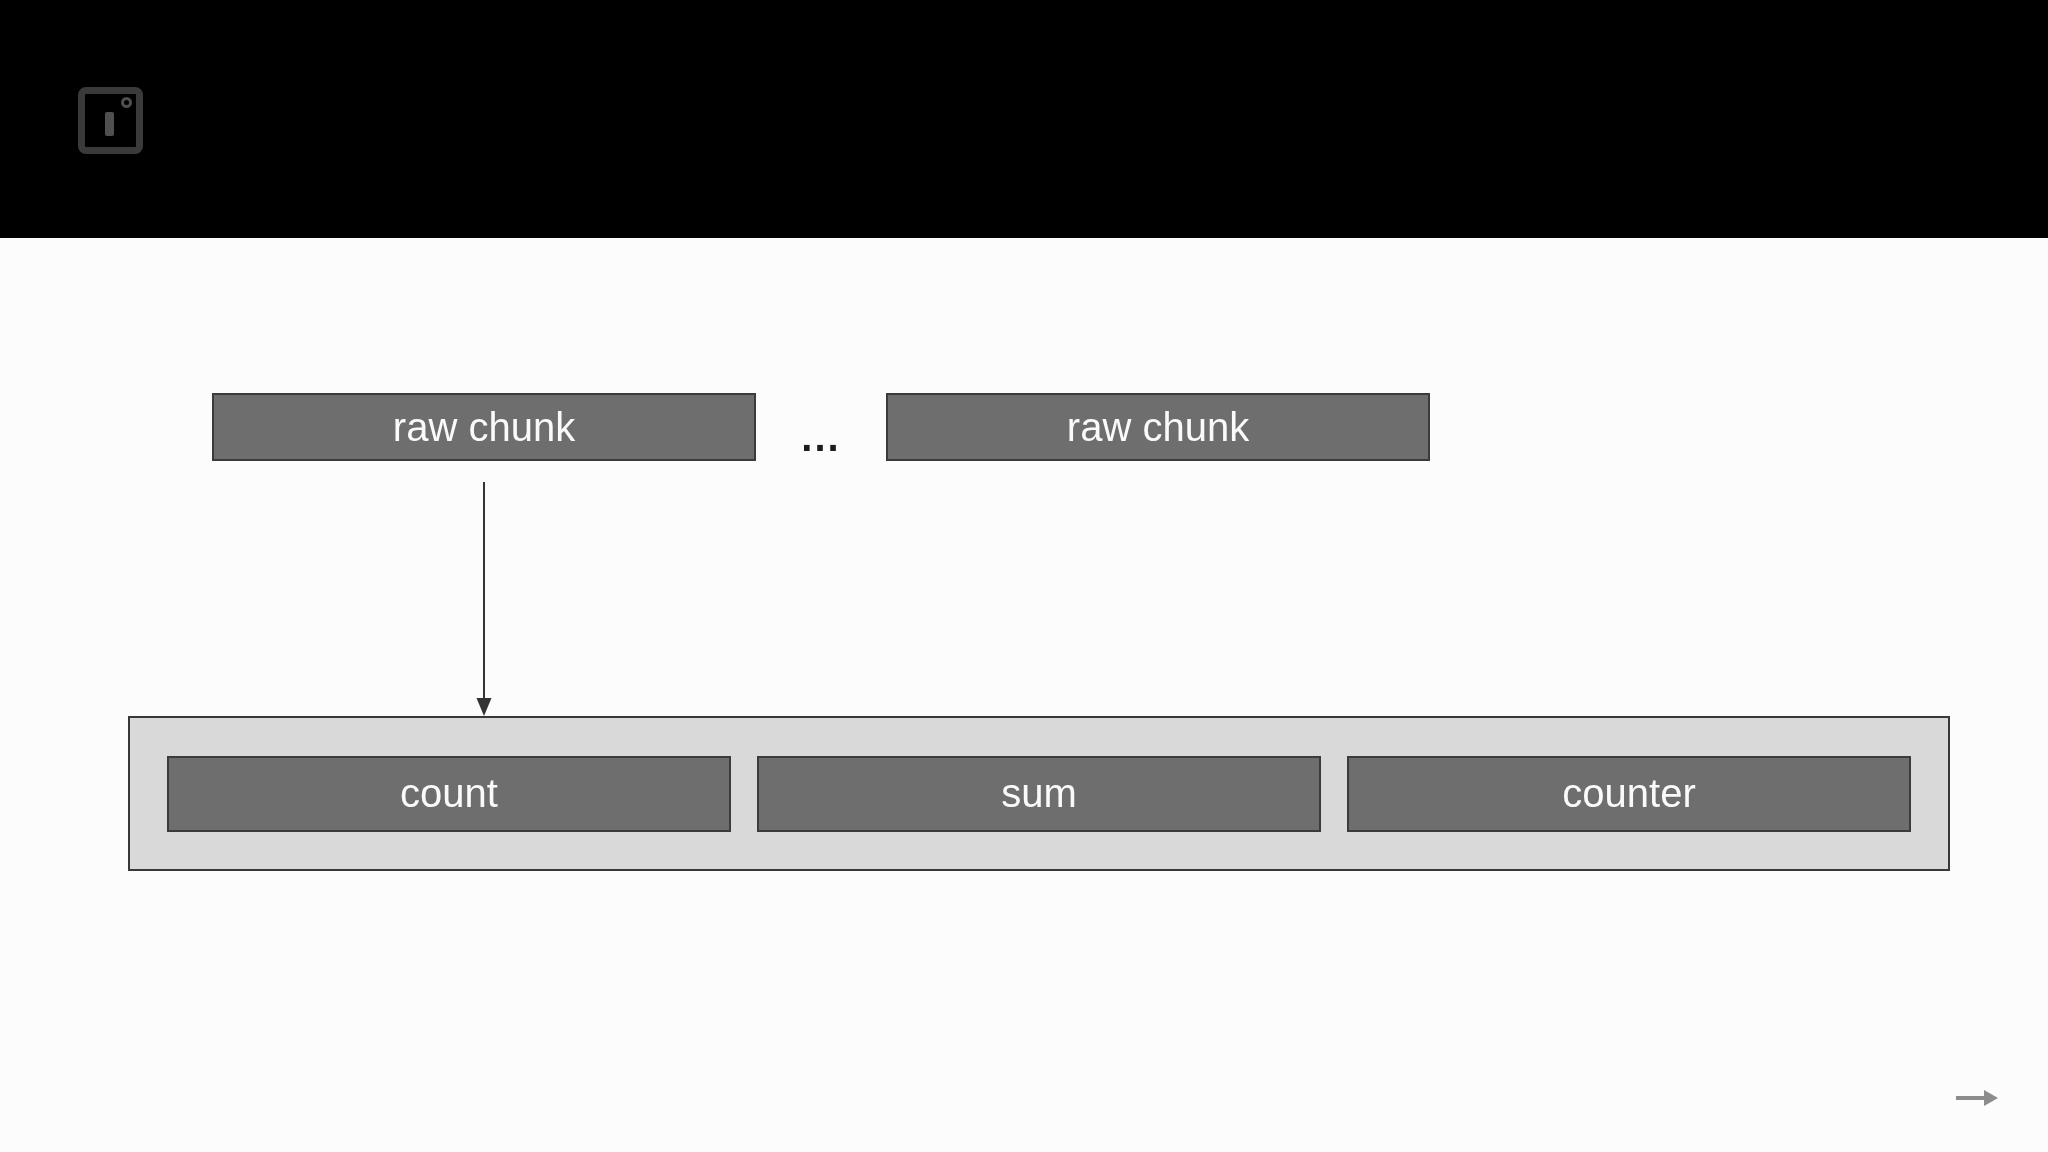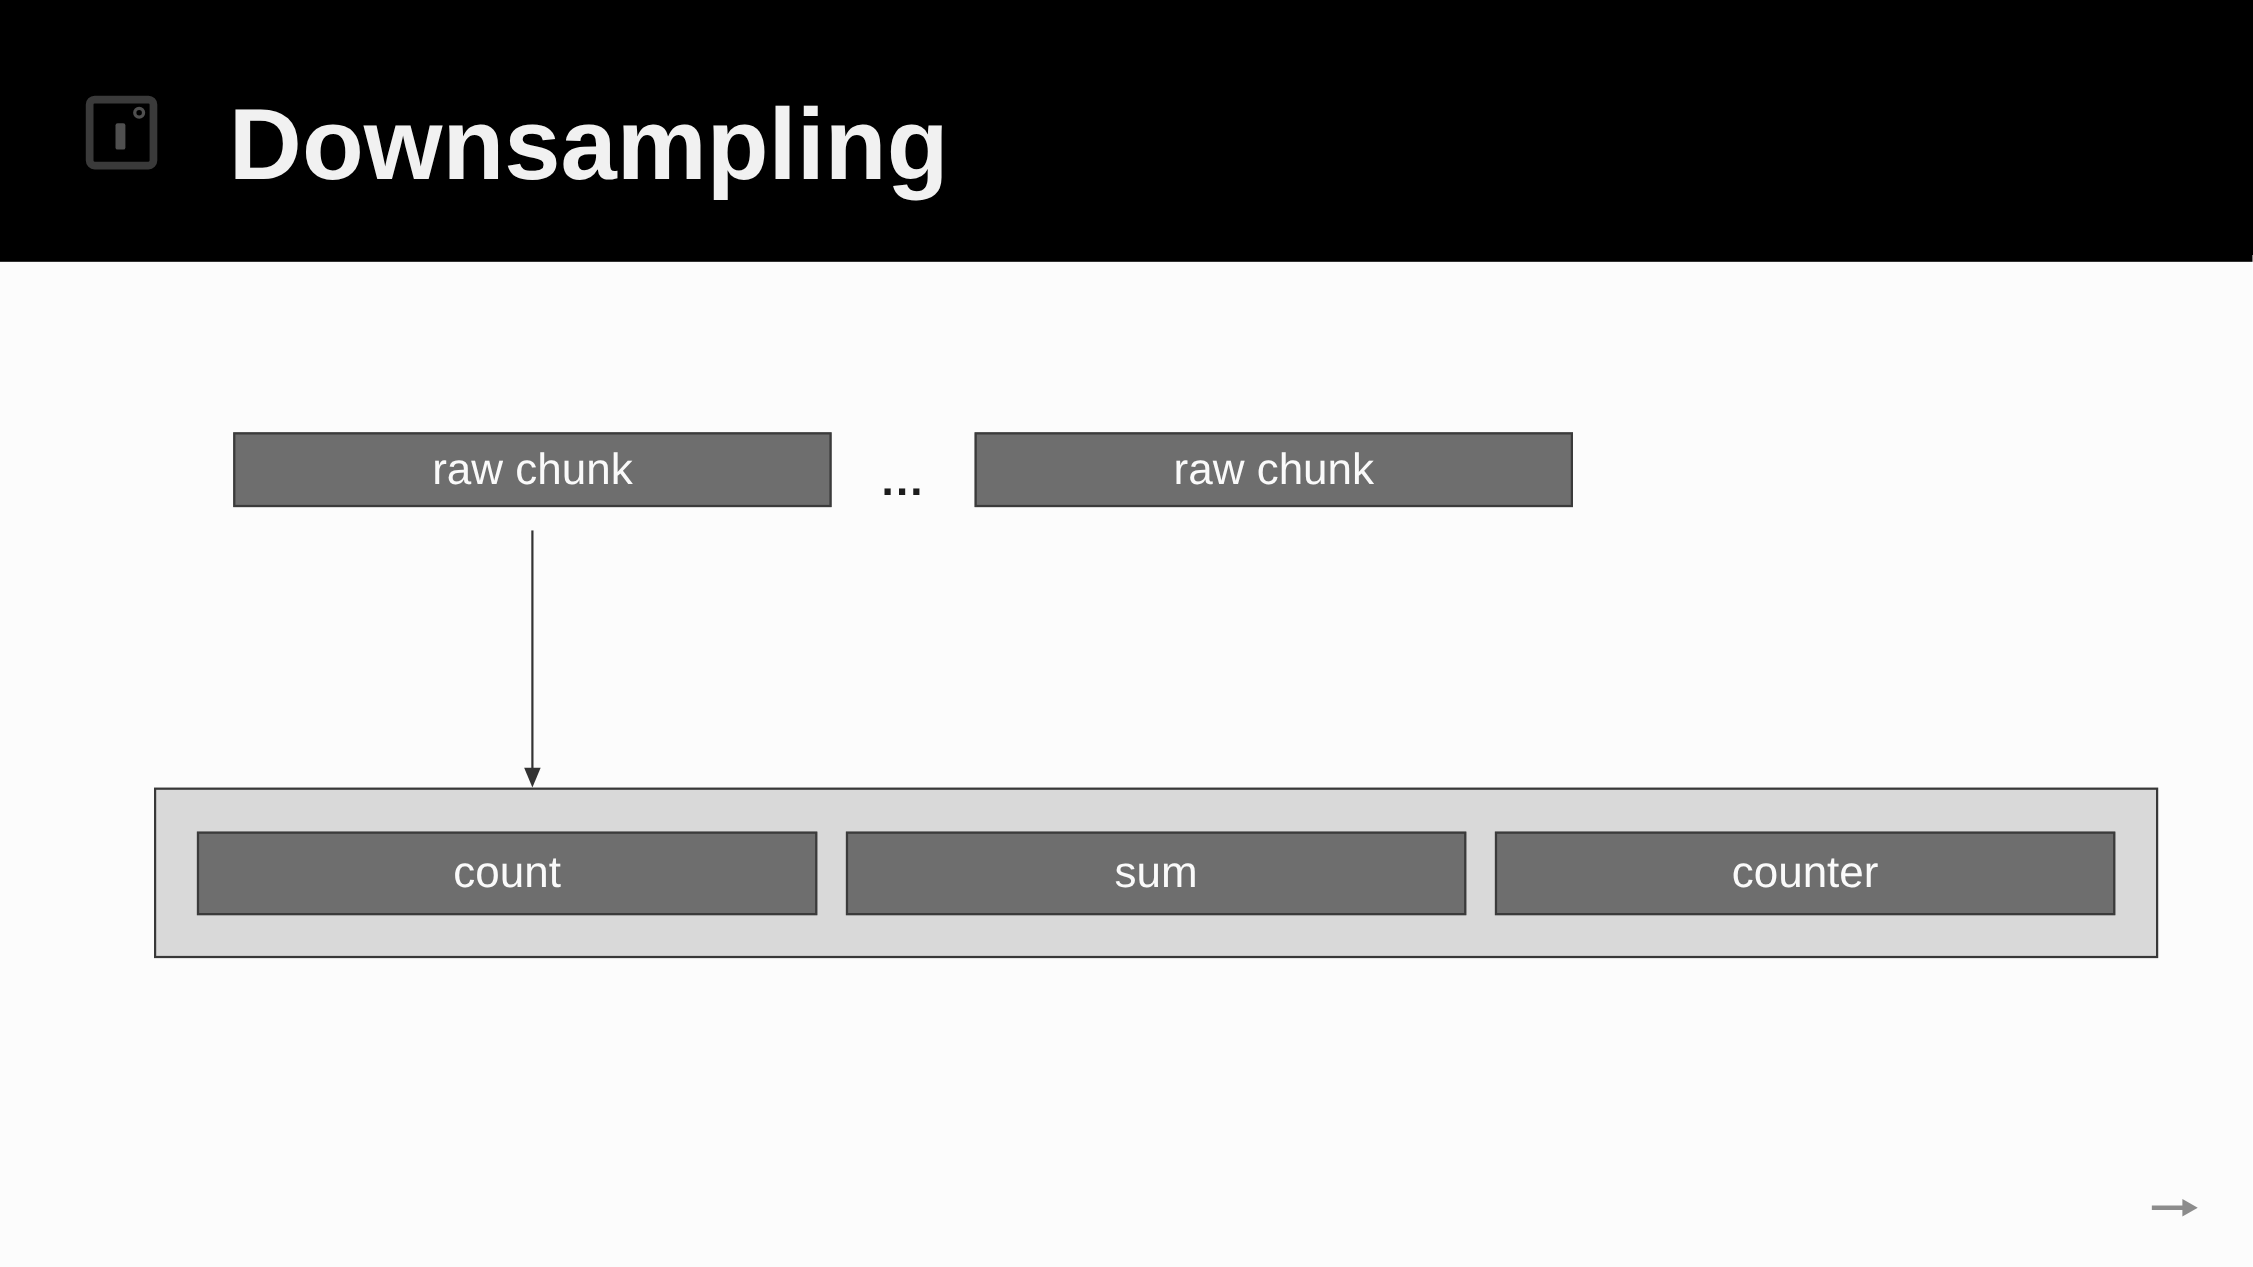--- a/index.html
+++ b/index.html
@@ -91,21 +91,21 @@
 
   .connector {
     position: absolute;
     left: 470px; top: 482px;
   }
   .connector line { stroke: var(--connector, #333); stroke-width: 2px; }
   .connector polygon { fill: var(--connector, #333); }
 
   .group {
     position: absolute;
-    left: 140px; top: 716px;
+    left: 128px; top: 716px;
     width: 1822px; height: 155px;
     box-sizing: border-box;
     background: var(--group-fill, #d9d9d9);
     border: 2px solid var(--group-border, #383838);
     display: flex;
     align-items: center;
     padding: 0 37px;
     gap: 26px;
   }
   .agg-box {
@@ -132,21 +132,20 @@
 </head>
 <body>
 
 <div class="slide">
 
   <header class="header">
     <div class="logo">
       <span class="logo-bar"></span>
       <span class="logo-dot"></span>
     </div>
-    <h1 class="title">Downsampling</h1>
   </header>
 
   <div class="raw-chunk chunk-1">
     <span>raw chunk</span>
   </div>
 
   <div class="ellipsis">...</div>
 
   <div class="raw-chunk chunk-2">
     <span>raw chunk</span>

